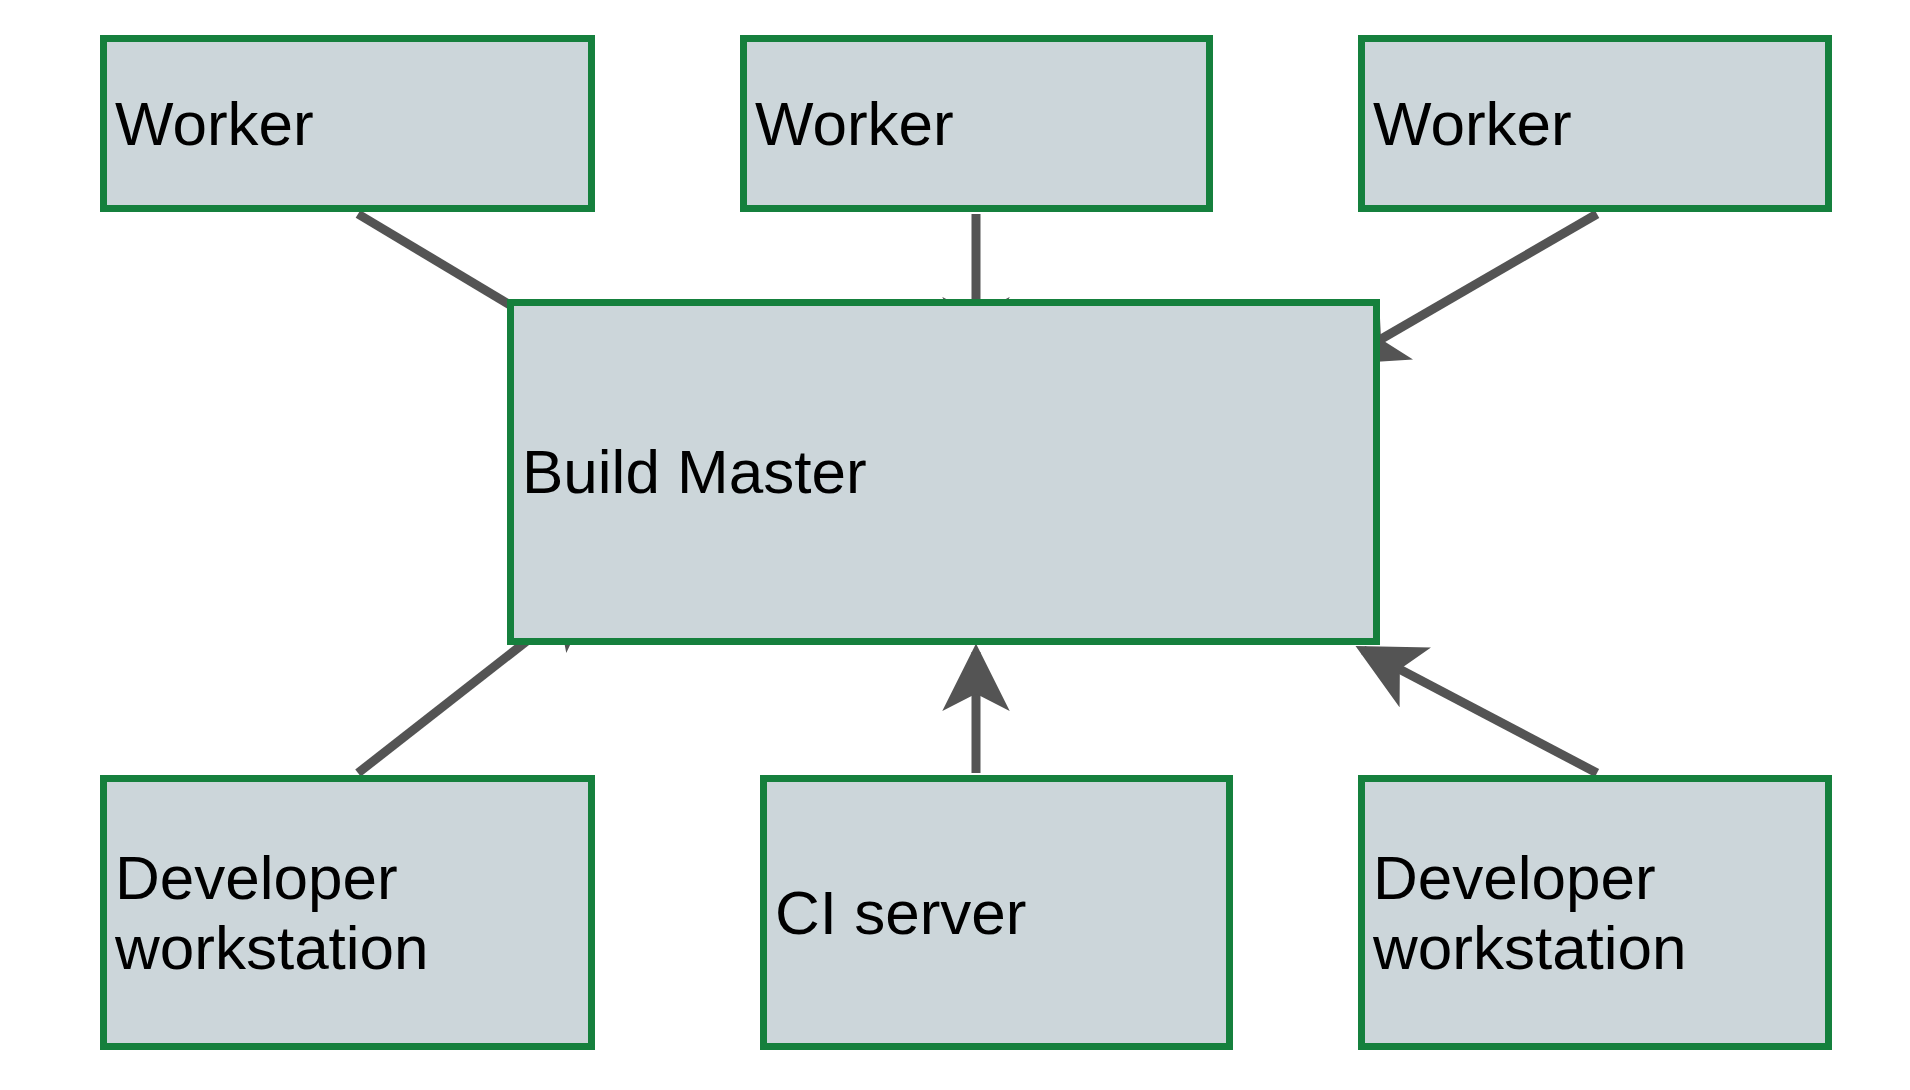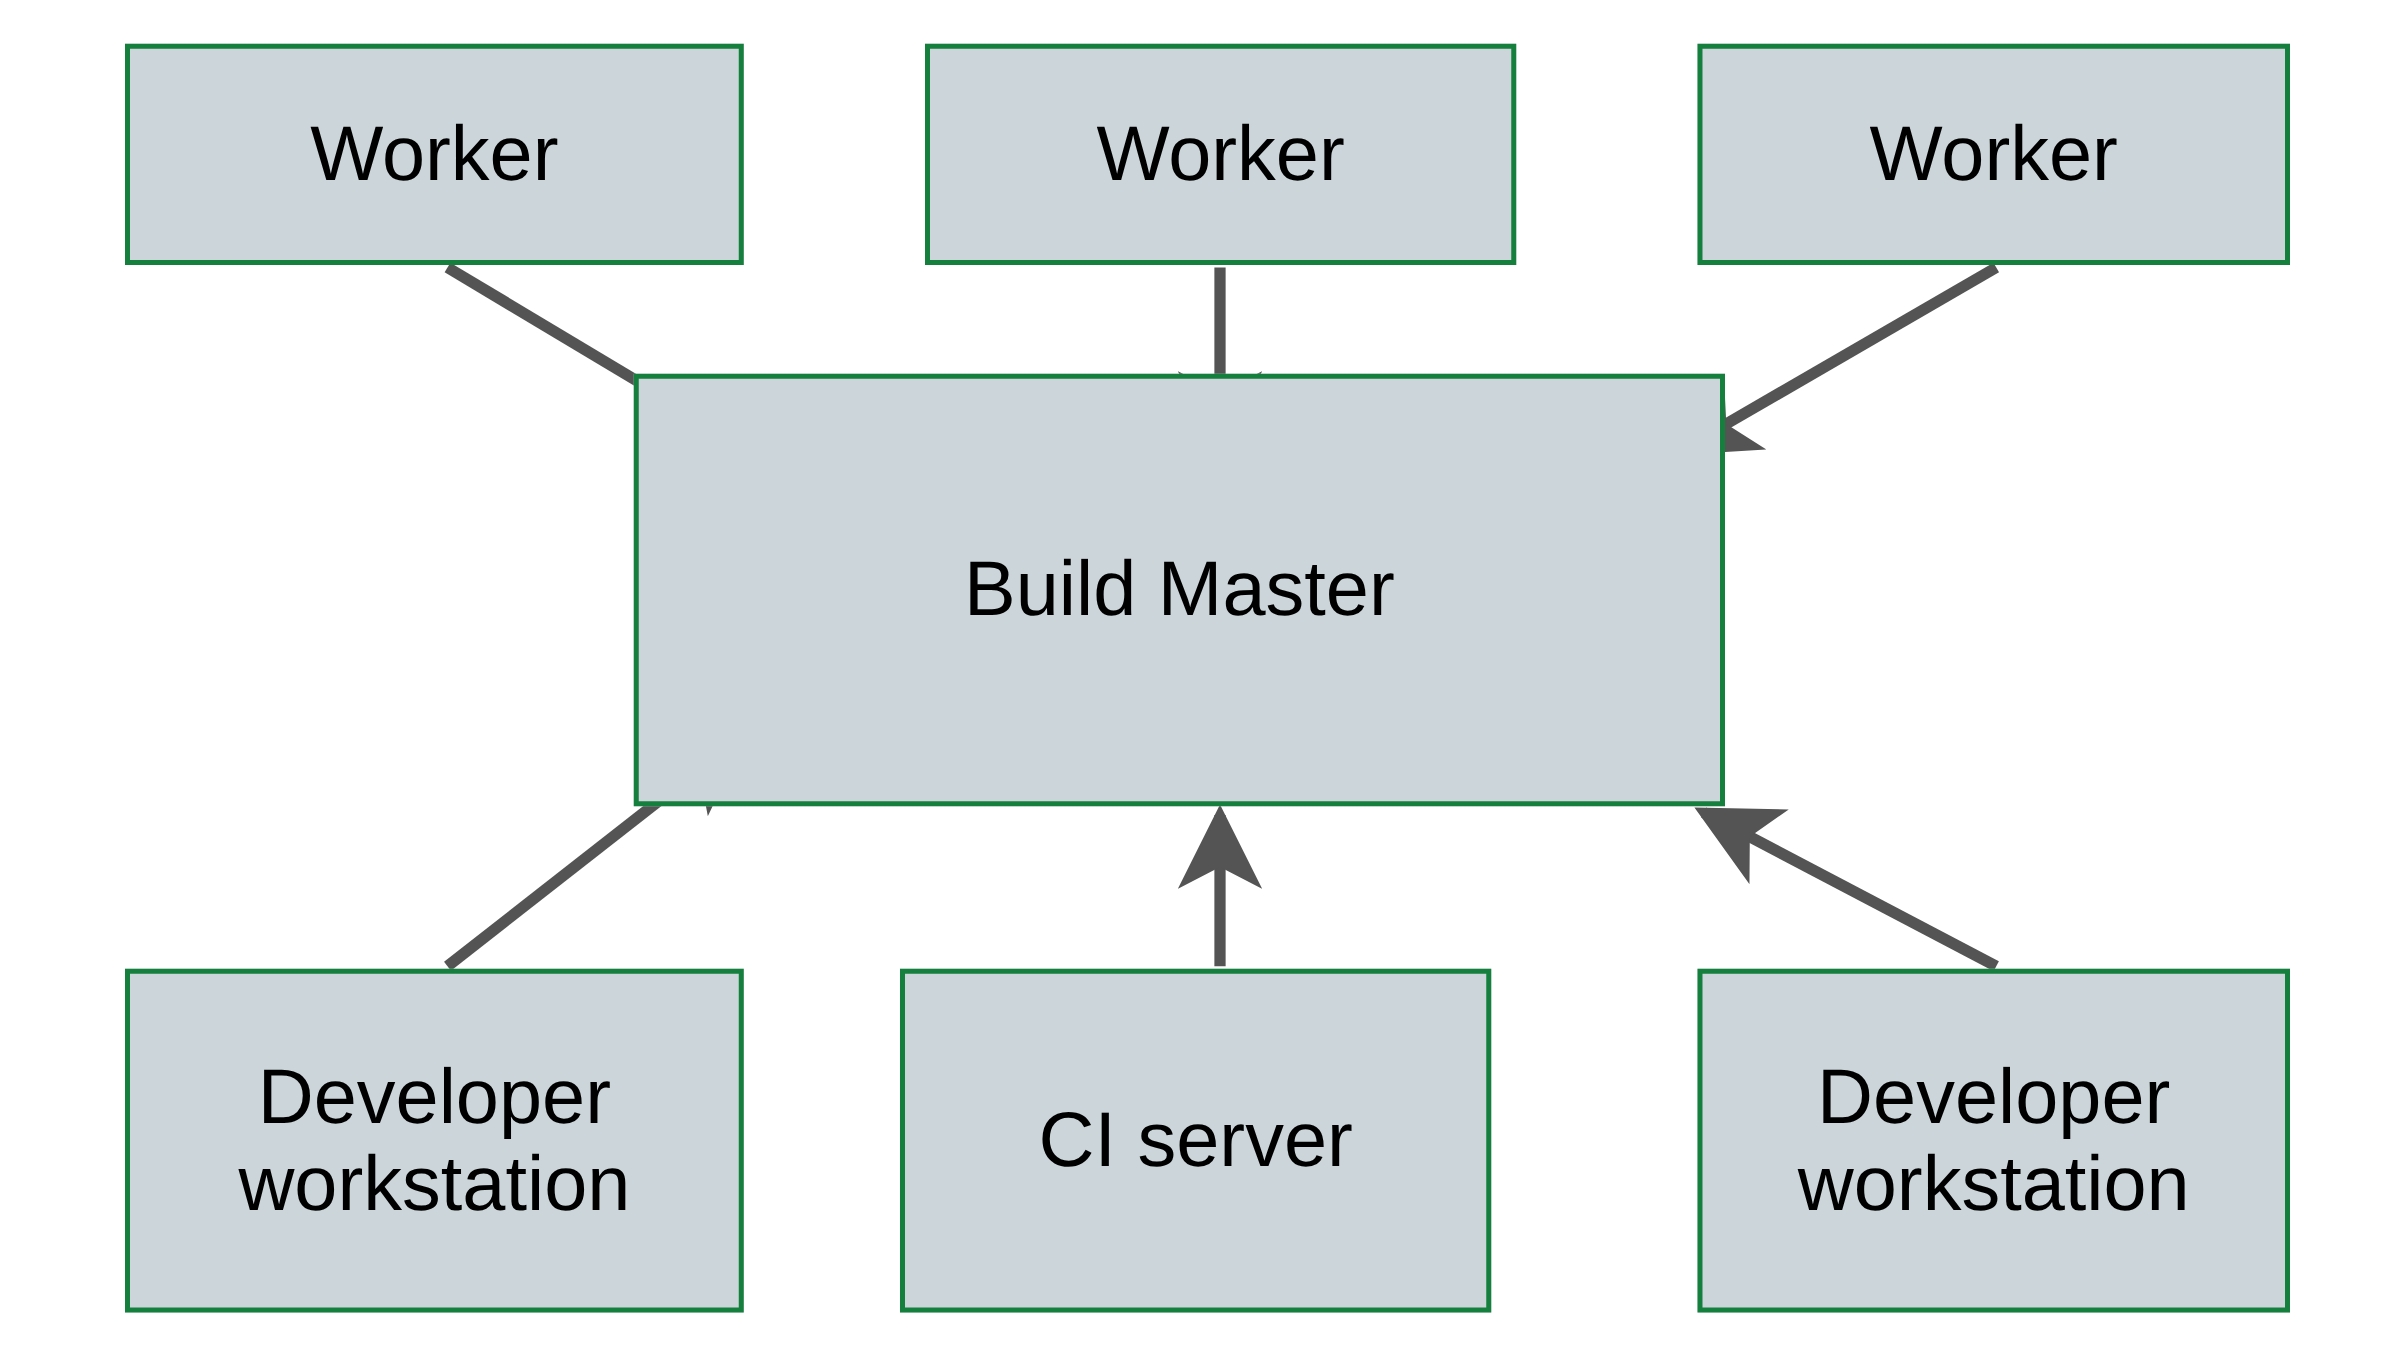--- a/index.html
+++ b/index.html
@@ -23,43 +23,42 @@
     left: 0;
     top: 0;
     width: 1910px;
     height: 1090px;
     pointer-events: none;
   }
   .node {
     position: absolute;
     box-sizing: border-box;
     background: #ccd6da;
-    border: 4px solid #15803d;
+    border: 7px solid #15803d;
     display: flex;
     align-items: center;
     justify-content: center;
-    text-align: center;
     color: #000000;
     line-height: 1.12;
     white-space: pre-line;
     z-index: 2;
   }
   .node-label {
     display: block;
     width: 100%;
     padding: 0 8px;
     box-sizing: border-box;
   }
   
   #node-worker-left    { left: 100px;  top: 35px;  width: 495px; height: 177px; font-size: 62px; }
   #node-worker-center  { left: 740px;  top: 35px;  width: 473px; height: 177px; font-size: 62px; }
   #node-worker-right   { left: 1358px; top: 35px;  width: 474px; height: 177px; font-size: 62px; }
   #node-build-master   { left: 487px;  top: 299px; width: 873px; height: 346px; font-size: 62px; margin-left: 20px; }
   #node-dev-left       { left: 100px;  top: 775px; width: 495px; height: 275px; font-size: 62px; }
-  #node-ci-server      { left: 720px;  top: 775px; width: 473px; height: 275px; font-size: 62px; }
+  #node-ci-server      { left: 760px;  top: 775px; width: 473px; height: 275px; font-size: 62px; }
   #node-dev-right      { left: 1358px; top: 775px; width: 474px; height: 275px; font-size: 62px; }
 </style>
 </head>
 <body>
 
 <div id="diagram-canvas">
 
   <svg id="edge-layer" viewBox="0 0 1910 1090" width="1910" height="1090" xmlns="http://www.w3.org/2000/svg">
     <defs>
       <marker id="arrowhead" viewBox="0 0 12 12" refX="10.5" refY="6" markerWidth="7.5" markerHeight="7.5" orient="auto-start-reverse" markerUnits="strokeWidth">

